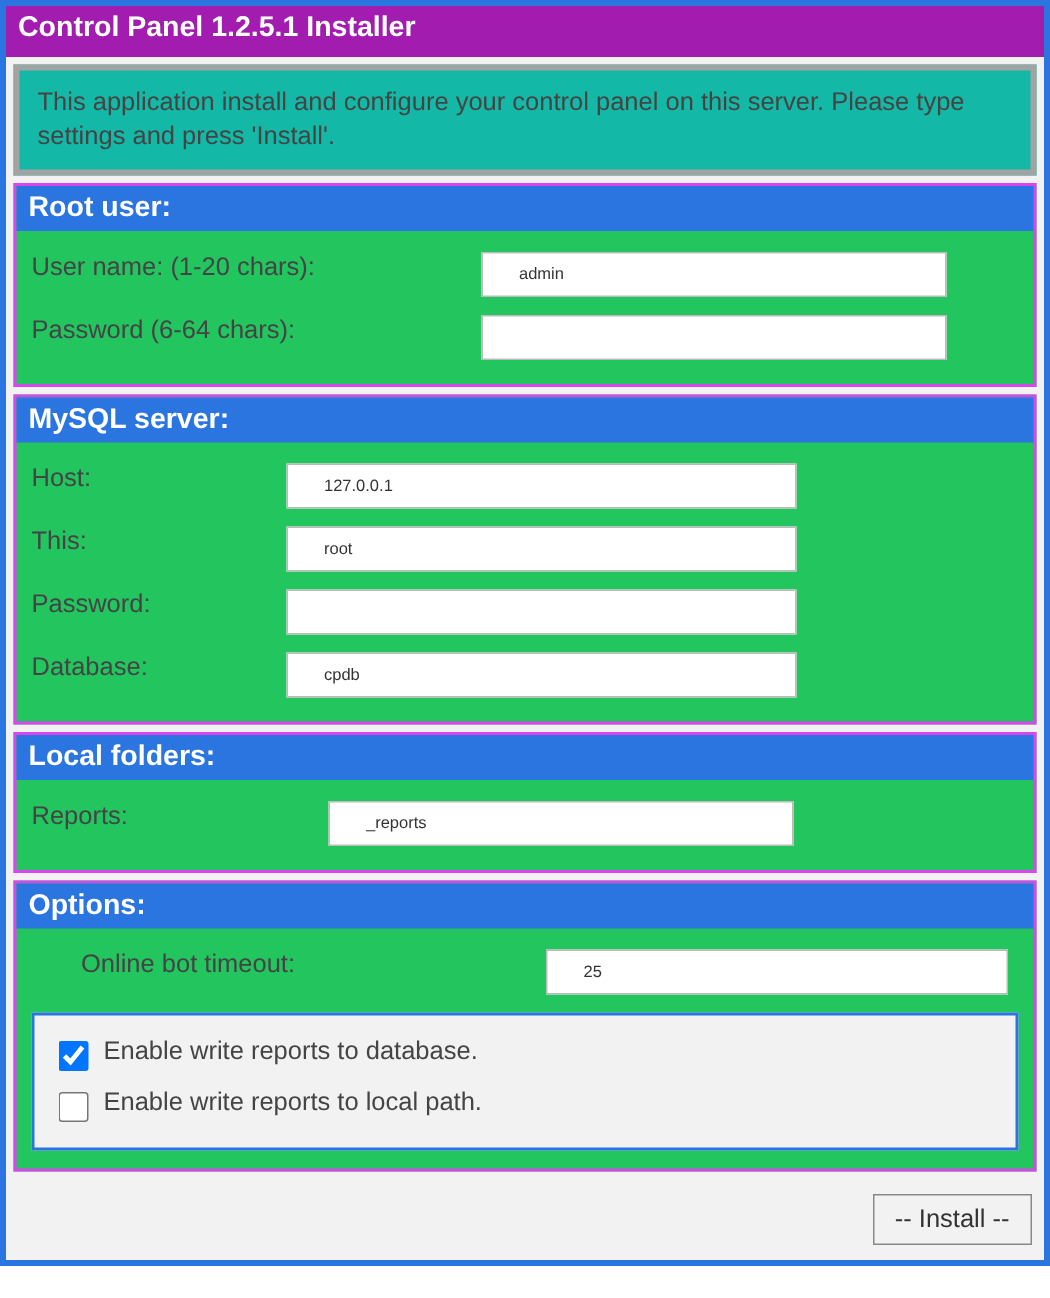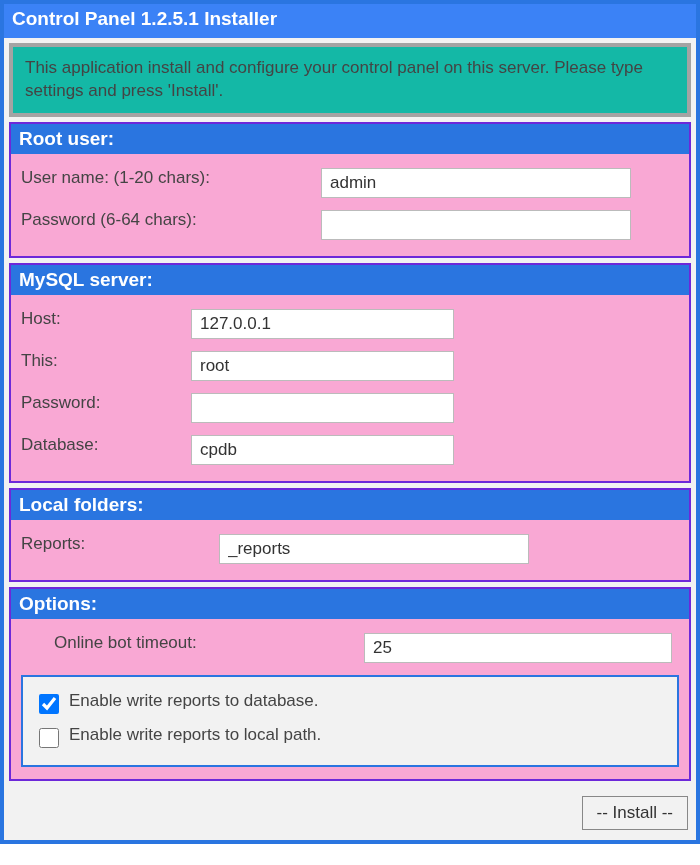--- a/index.html
+++ b/index.html
@@ -11,37 +11,37 @@
     font-size: 17px;
     color: #444;
   }
   .outer {
     width: 700px;
     margin: 0;
     border: 4px solid #2a75e0;
     background: #f2f2f2;
   }
   .title-bar {
-    background: #3b82f6;
+    background: #a21caf;
     color: #fff;
     font-weight: bold;
     font-size: 19px;
     padding: 4px 8px 8px 8px;
   }
   .intro {
     border: 4px solid #a3a3a3;
     margin: 5px;
     padding: 10px 12px;
     background: #14b8a6;
     line-height: 1.35;
   }
   .section {
-    border: 2px solid #6d28d9;
+    border: 2px solid #d946ef;
     margin: 5px;
-    background: #f9a8d4;
+    background: #22c55e;
   }
   .section-header {
     background: #2a75e0;
     color: #fff;
     font-weight: bold;
     font-size: 19px;
     padding: 4px 8px;
   }
   .section-body {
     padding: 8px 10px 10px 10px;
@@ -50,31 +50,31 @@
     display: flex;
     padding: 6px 0;
   }
   .label {
     color: #444;
   }
   input[type="text"], input[type="password"] {
     height: 30px;
     border: 1px solid #bbb;
     background: #fff;
-    font-size: 17px;
-    padding: 3px 8px;
+    font-size: 11px;
+    padding: 3px 24px;
     color: #333;
     font-family: Verdana, Arial, sans-serif;
   }
   
   .root .label { flex: 0 0 300px; }
   .root input { width: 310px; }
 
   .mysql .label { flex: 0 0 170px; }
-  .mysql input { width: 263px; }
+  .mysql input { width: 340px; }
 
   .local .label { flex: 0 0 150px; }
   .local input { width: 310px; margin-left: 48px; }
 
   .options .label { flex: 0 0 310px; margin-left: 33px; }
   .options input[type="text"] { width: 308px; }
 
   .checkbox-box {
     border: 2px solid #2a75e0;
     margin: 6px 0 2px 0;

